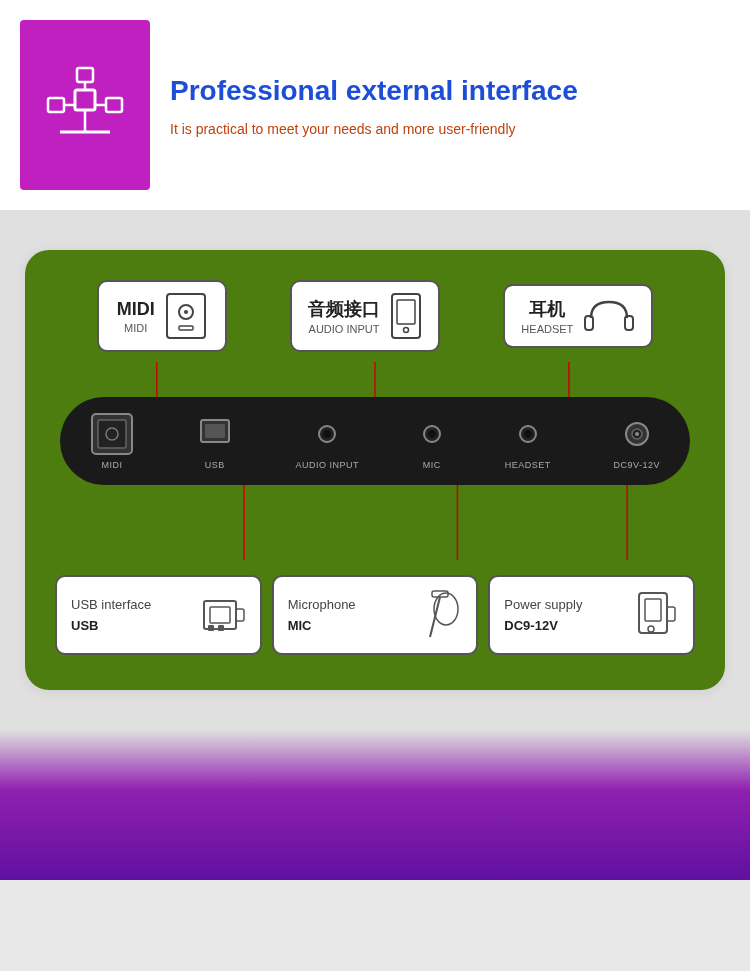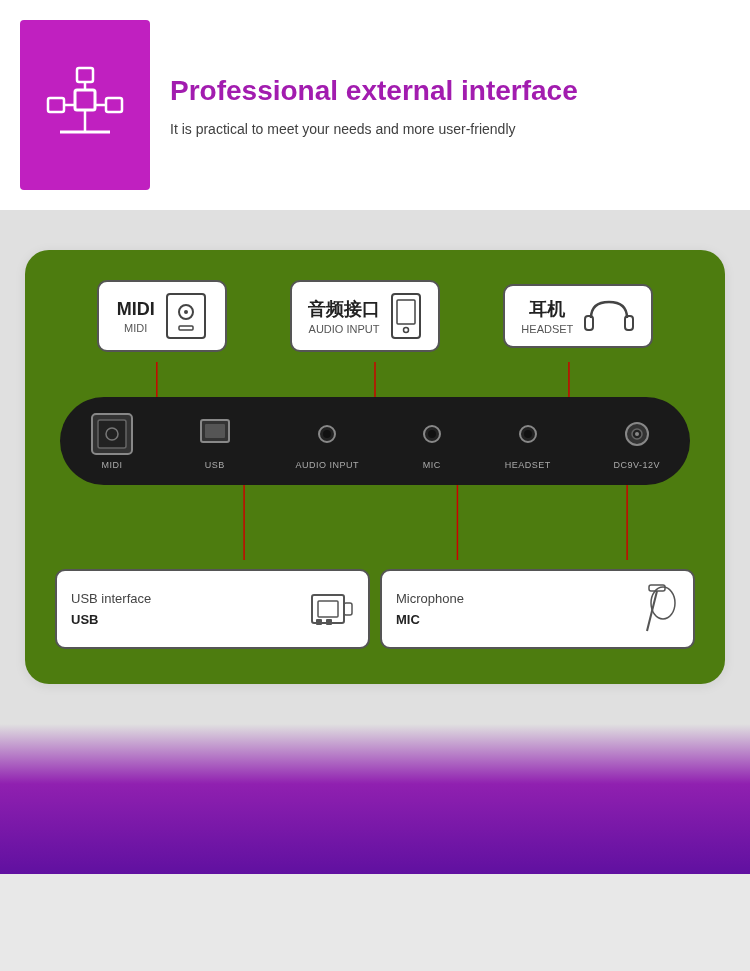--- a/index.html
+++ b/index.html
@@ -29,27 +29,27 @@
       justify-content: center;
       flex-shrink: 0;
     }
     .header-icon-box svg {
       width: 90px;
       height: 90px;
     }
     .header-text h1 {
       font-size: 28px;
       font-weight: bold;
-      color: #a21caf;
+      color: #1d4ed8;
       line-height: 1.3;
       margin-bottom: 12px;
     }
     .header-text p {
       font-size: 14px;
-      color: #404040;
+      color: #c2410c;
     }
 
     
     .main-content {
       background: #e0e0e0;
       padding: 40px 25px;
     }
 
     
     .card {
@@ -124,21 +124,21 @@
       text-transform: uppercase;
       letter-spacing: 0.5px;
     }
 
     
     .info-boxes-row {
       display: flex;
       justify-content: space-around;
       align-items: stretch;
       gap: 10px;
-      margin-top: 9px;
+      margin-top: 15px;
     }
     .info-box {
       border: 2px solid #555;
       border-radius: 10px;
       padding: 12px 14px;
       display: flex;
       align-items: center;
       gap: 10px;
       background: #fff;
       flex: 1;
@@ -350,18 +350,30 @@
         <svg width="44" height="52" viewBox="0 0 44 52">
 
           <rect x="14" y="2" width="16" height="6" rx="2" stroke="#555" stroke-width="1.5" fill="none"></rect>
 
           <line x1="22" y1="8" x2="12" y2="48" stroke="#555" stroke-width="2"></line>
 
           <ellipse cx="28" cy="20" rx="12" ry="16" stroke="#555" stroke-width="1.5" fill="none"></ellipse>
         </svg>
       </div>
 
+      <div class="info-box">
+        <div class="info-box-text">
+          <span class="info-box-title">Power supply</span>
+          <span class="info-box-subtitle">DC9-12V</span>
+        </div>
+        <svg width="44" height="52" viewBox="0 0 44 52">
+          <rect x="4" y="4" width="28" height="40" rx="3" stroke="#555" stroke-width="2" fill="none"></rect>
+          <rect x="10" y="10" width="16" height="22" rx="1" stroke="#555" stroke-width="1.5" fill="none"></rect>
+          <circle cx="16" cy="40" r="3" stroke="#555" stroke-width="1.5" fill="none"></circle>
+          <rect x="32" y="18" width="8" height="14" rx="2" stroke="#555" stroke-width="1.5" fill="none"></rect>
+        </svg>
+      </div>
     </div>
 
   </div>
 </div>
 
 <div class="page-bottom"></div>
 
 </body></html>

